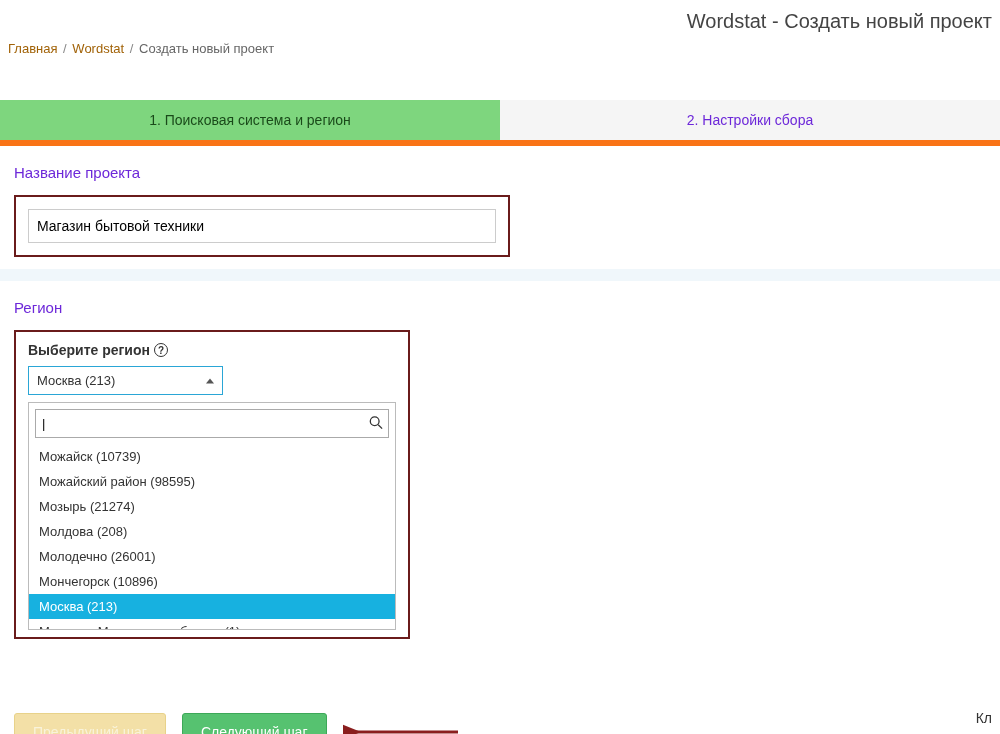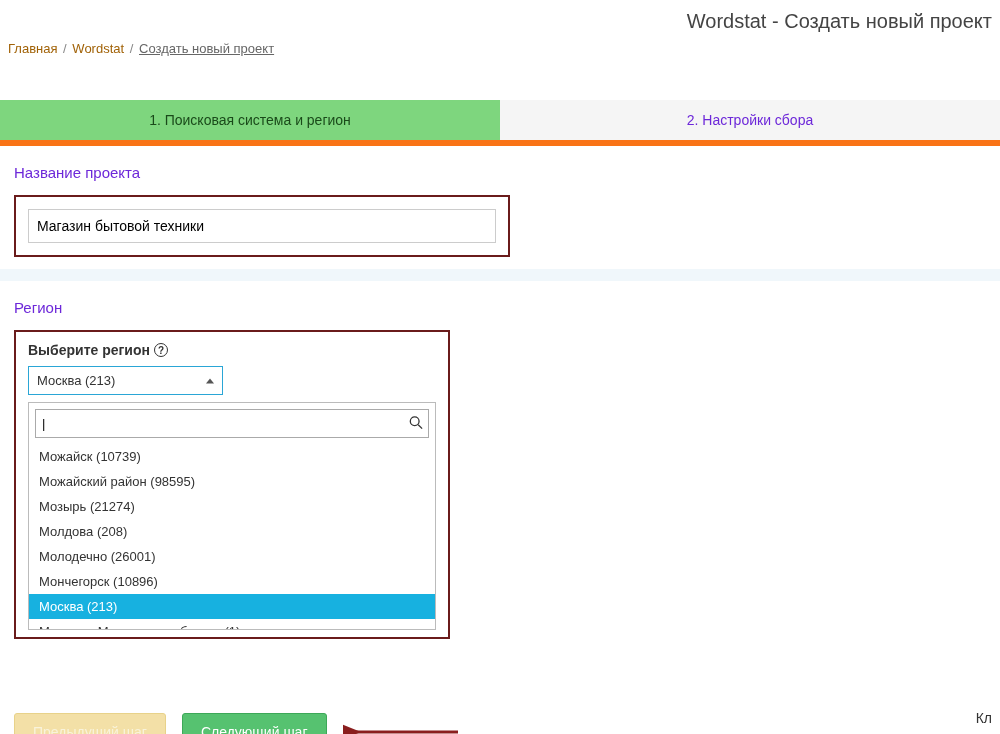--- a/index.html
+++ b/index.html
@@ -2,35 +2,35 @@
 <html><head>
 <meta charset="utf-8">
 <style>
   * { box-sizing: border-box; margin: 0; padding: 0; }
   body { font-family: Arial, sans-serif; font-size: 14px; color: #333; background: #fff; width: 1000px; }
   .page-header { padding: 10px 8px 4px; }
   .page-title { font-size: 20px; font-weight: normal; color: #444; margin-bottom: 8px; text-align: right; }
   .breadcrumb { font-size: 13px; color: #666; }
   .breadcrumb a { color: #a16207; text-decoration: none; }
   .breadcrumb .sep { color: #888; margin: 0 2px; }
-  .breadcrumb .current { color: #666; text-decoration: underline; }
+  .breadcrumb .current { color: #666; }
 
   .tabs { display: flex; margin-top: 40px; border-bottom: 6px solid #f97316; }
   .tab { flex: 1; text-align: center; padding: 12px 0; font-size: 14px; cursor: pointer; background: #f5f5f5; color: #6d28d9; }
   .tab.active { background: #7ed67e; color: #1a4a1a; }
 
   .content { padding: 18px 14px 10px; }
   .section-label { font-size: 15px; color: #6d28d9; margin-bottom: 14px; }
 
   .highlight-box-1 { border: 2px solid #6a1b1b; padding: 12px; width: 496px; margin-bottom: 12px; }
   .text-input { width: 100%; padding: 8px; border: 1px solid #ccc; font-size: 14px; }
 
   .divider { height: 12px; background: #f0f7fb; margin: 0 -14px 18px; }
 
-  .highlight-box-2 { border: 2px solid #6a1b1b; padding: 10px 12px 12px; width: 436px; position: relative; }
+  .highlight-box-2 { border: 2px solid #6a1b1b; padding: 10px 12px 12px; width: 396px; position: relative; }
   .field-label { font-size: 14px; font-weight: bold; margin-bottom: 8px; display: flex; align-items: center; gap: 4px; }
   .help-icon { display: inline-flex; width: 14px; height: 14px; border: 1.5px solid #333; border-radius: 50%; align-items: center; justify-content: center; font-size: 10px; font-weight: bold; }
 
   .combo { position: relative; width: 195px; }
   .combo-display { border: 1px solid #2aa6d6; padding: 6px 22px 6px 8px; font-size: 13px; background: #fff; cursor: pointer; position: relative; }
   .combo-display::after { content: ''; position: absolute; right: 8px; top: 50%; width: 0; height: 0; border-left: 4px solid transparent; border-right: 4px solid transparent; border-bottom: 5px solid #555; transform: translateY(-50%); }
 
   .dropdown { position: absolute; left: 12px; right: 12px; top: 70px; background: #fff; border: 1px solid #bbb; }
   .dd-search-wrap { padding: 6px; }
   .dd-search { position: relative; }

